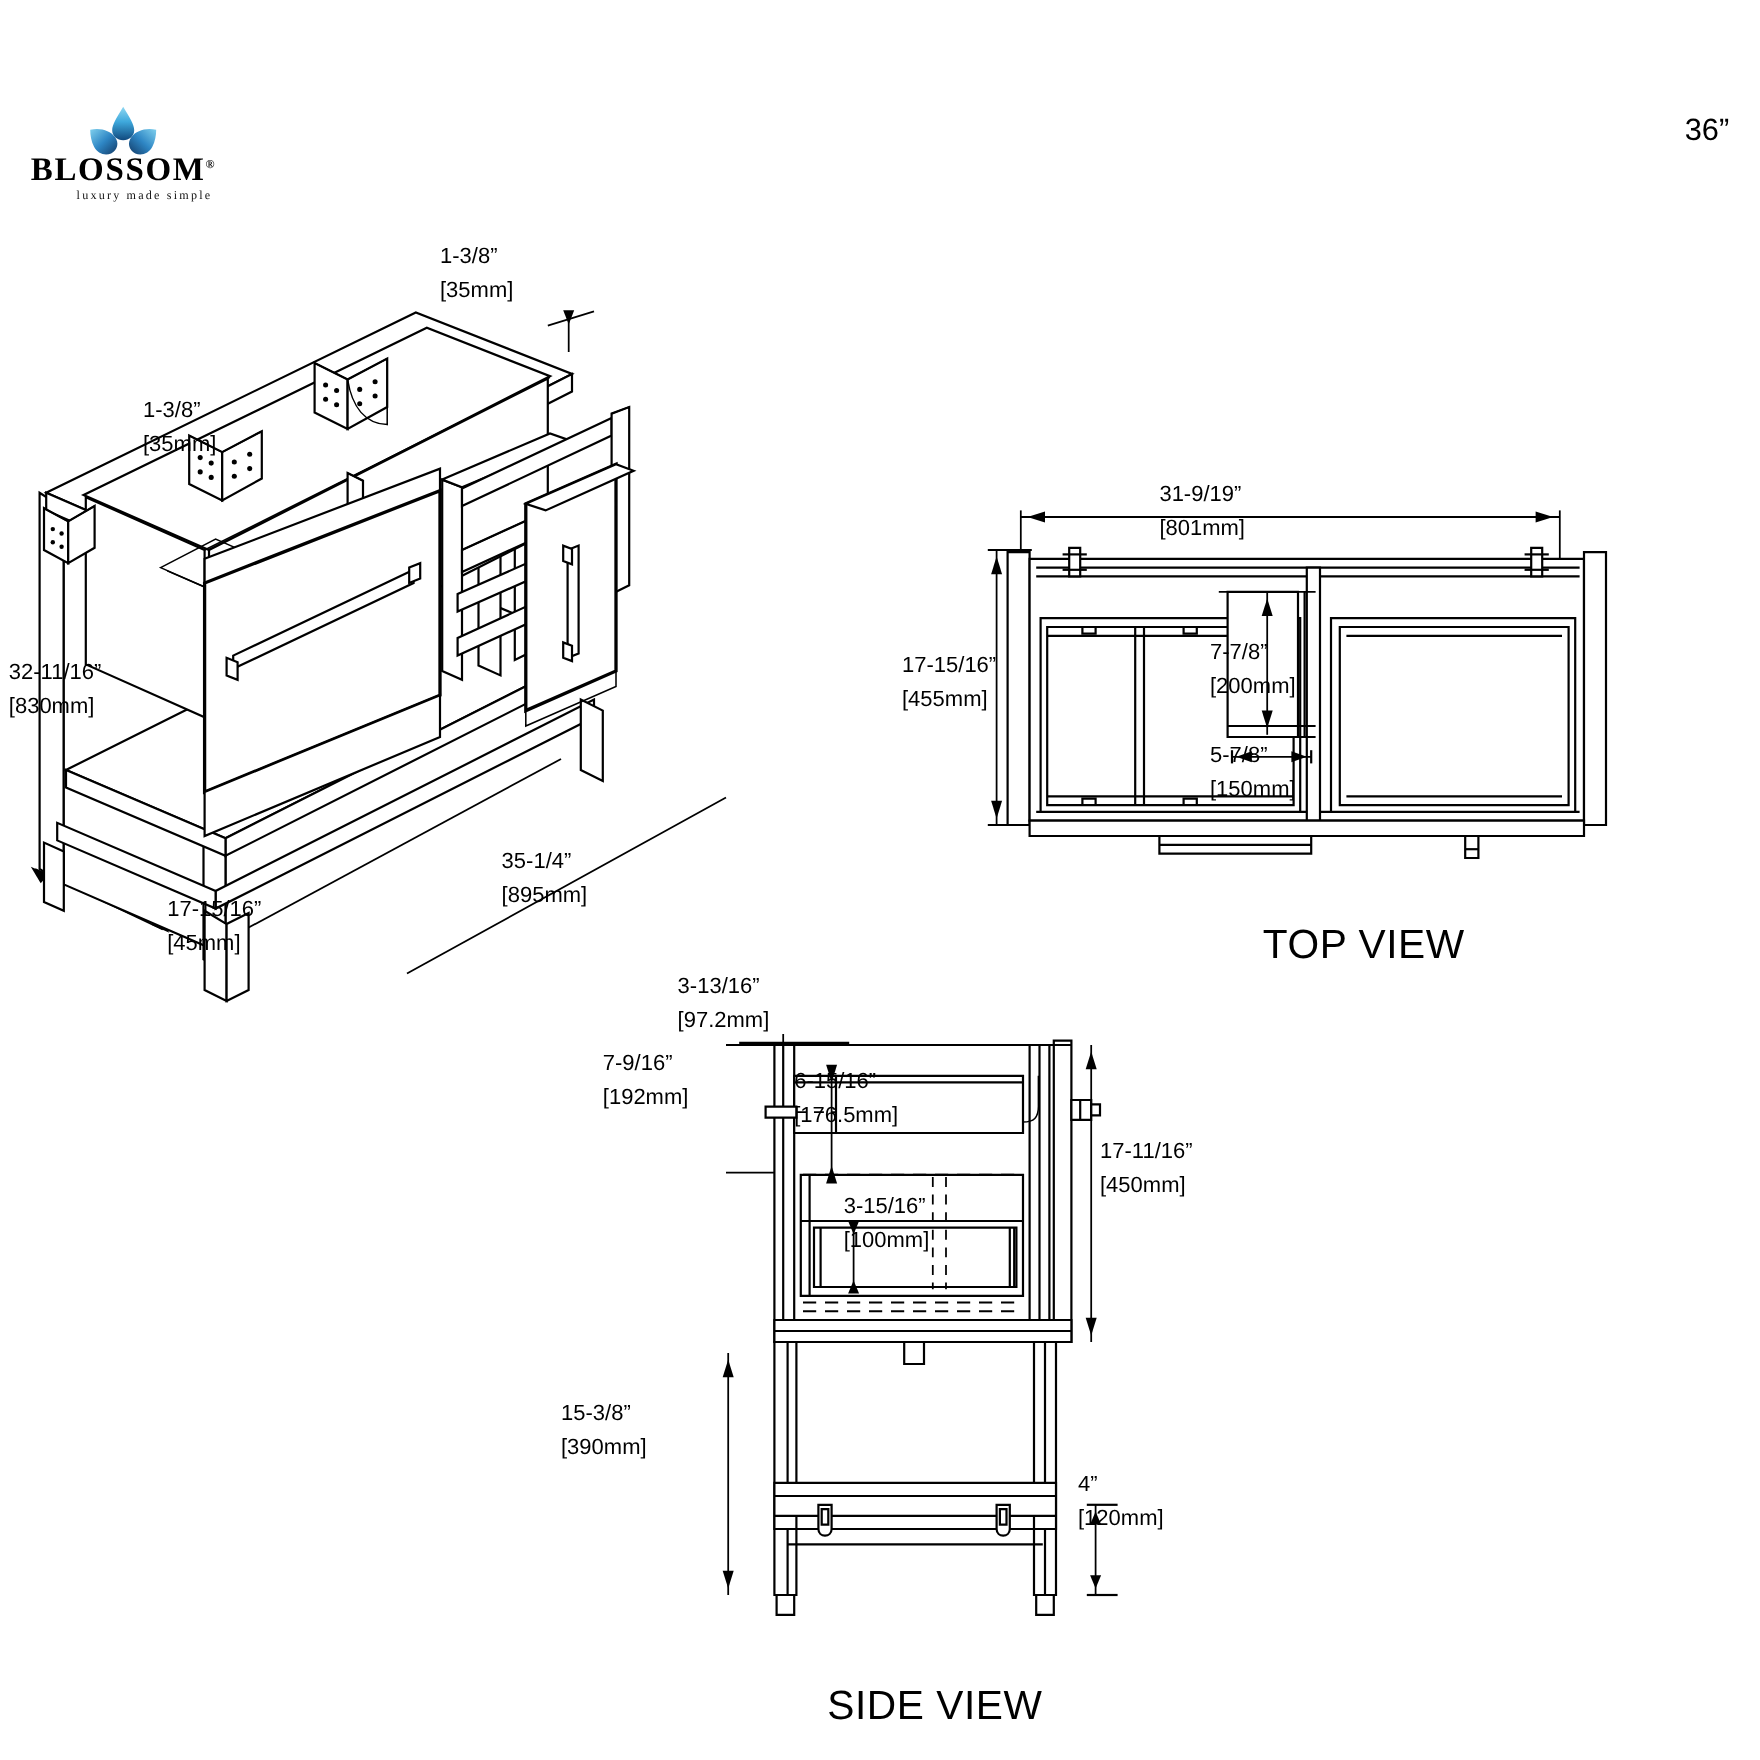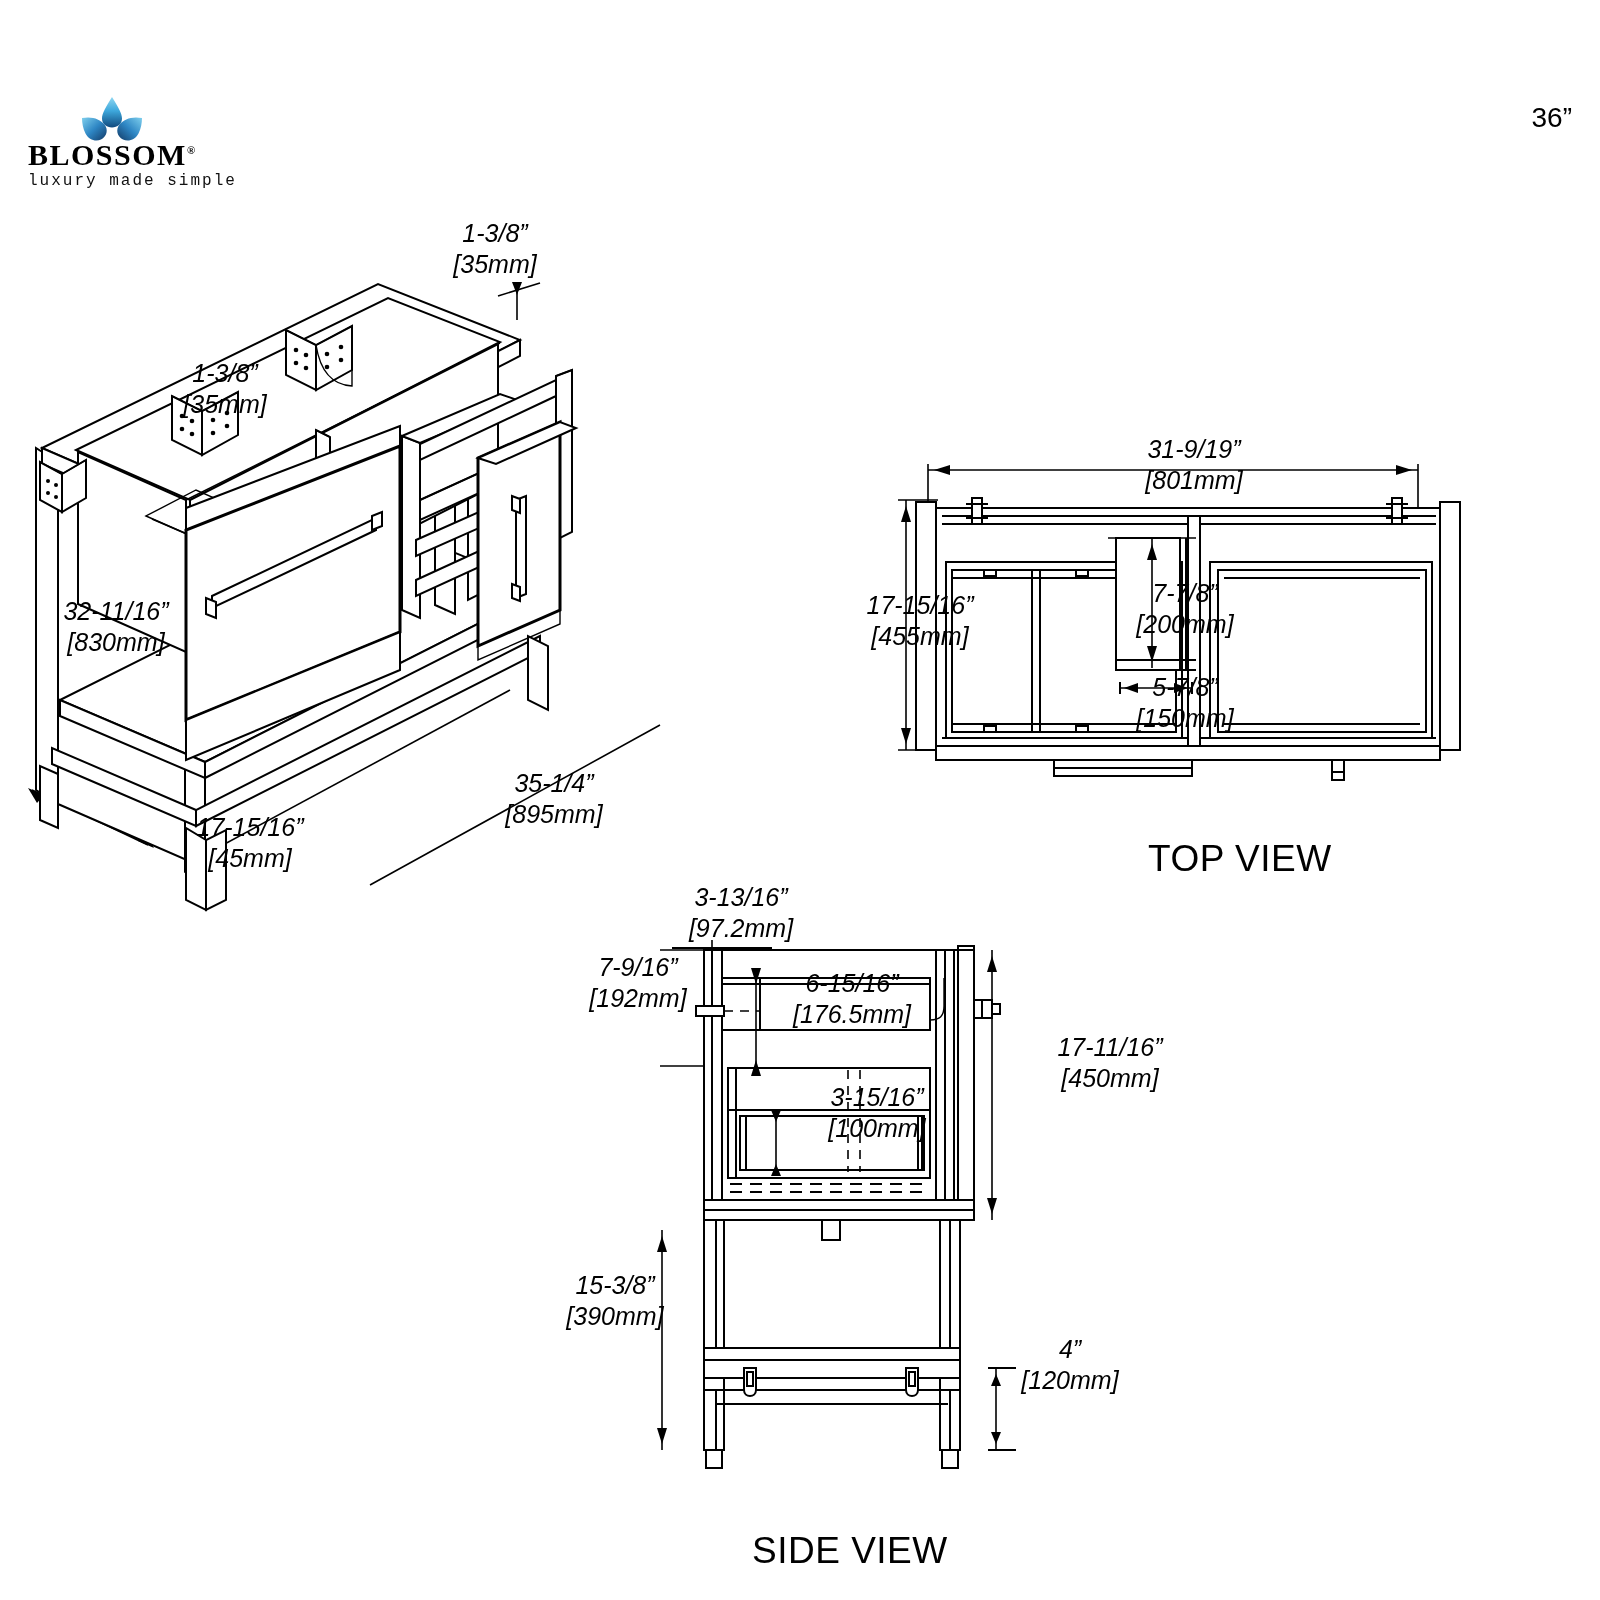--- a/index.html
+++ b/index.html
@@ -30,22 +30,22 @@
     font-weight: bold;
     font-size: 30px;
     letter-spacing: 1.5px;
     line-height: 1;
     white-space: nowrap;
   }
   #logo-reg { font-size: 11px; vertical-align: super; letter-spacing: 0; }
   #logo-tagline {
     position: absolute; left: 0px; top: 76px; width: 165px;
     text-align: right;
-    font-family: Liberation Mono, monospace;
-    font-size: 16px;
+    font-family: Liberation Serif, serif;
+    font-size: 11px;
     letter-spacing: 2.0px;
     color: #111;
     white-space: nowrap;
   }
 
   #size-label {
     position: absolute; right: 28px; top: 104px;
     font-size: 28px; line-height: 1;
     text-align: right;
   }
@@ -58,25 +58,23 @@
     position: absolute; right: 10px; top: 1px;
     color: #ffffff;
     font-size: 28px;
     line-height: 35px;
     white-space: nowrap;
   }
 
   
   .dim {
     position: absolute;
-    font-size: 25px;
+    font-size: 20px;
     line-height: 31px;
     white-space: nowrap;
-    text-align: center;
-    font-style: italic;
   }
   .dim .v2 { display: block; }
 
   .viewtitle {
     position: absolute;
     font-size: 37px;
     letter-spacing: 0.5px;
     white-space: nowrap;
   }
 

